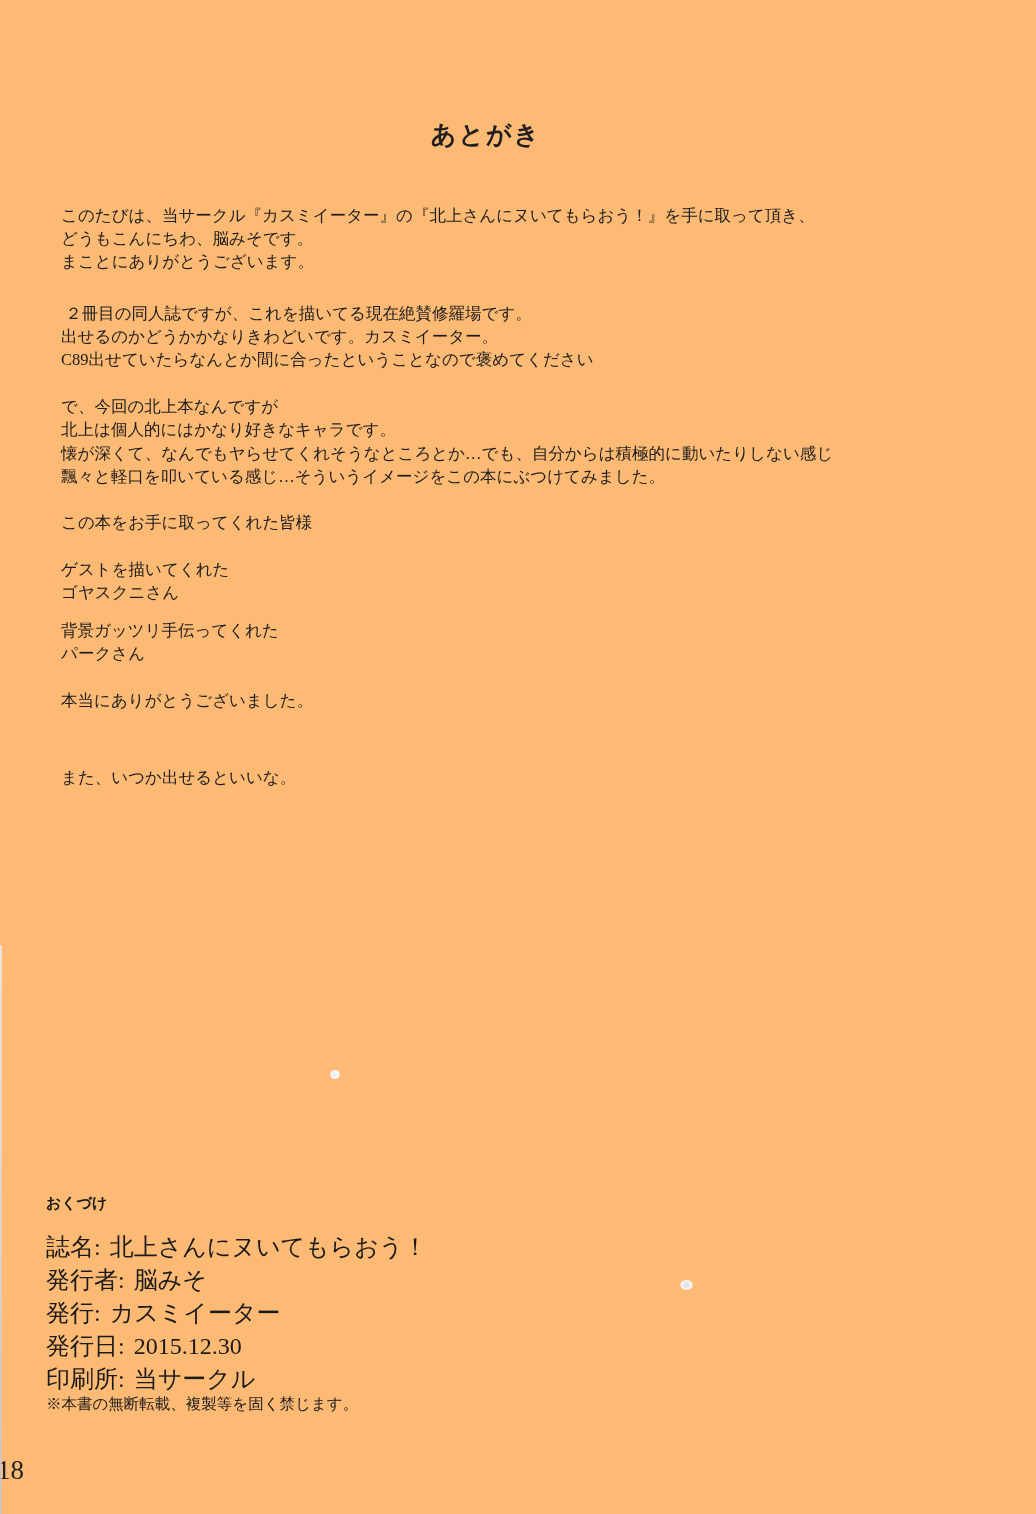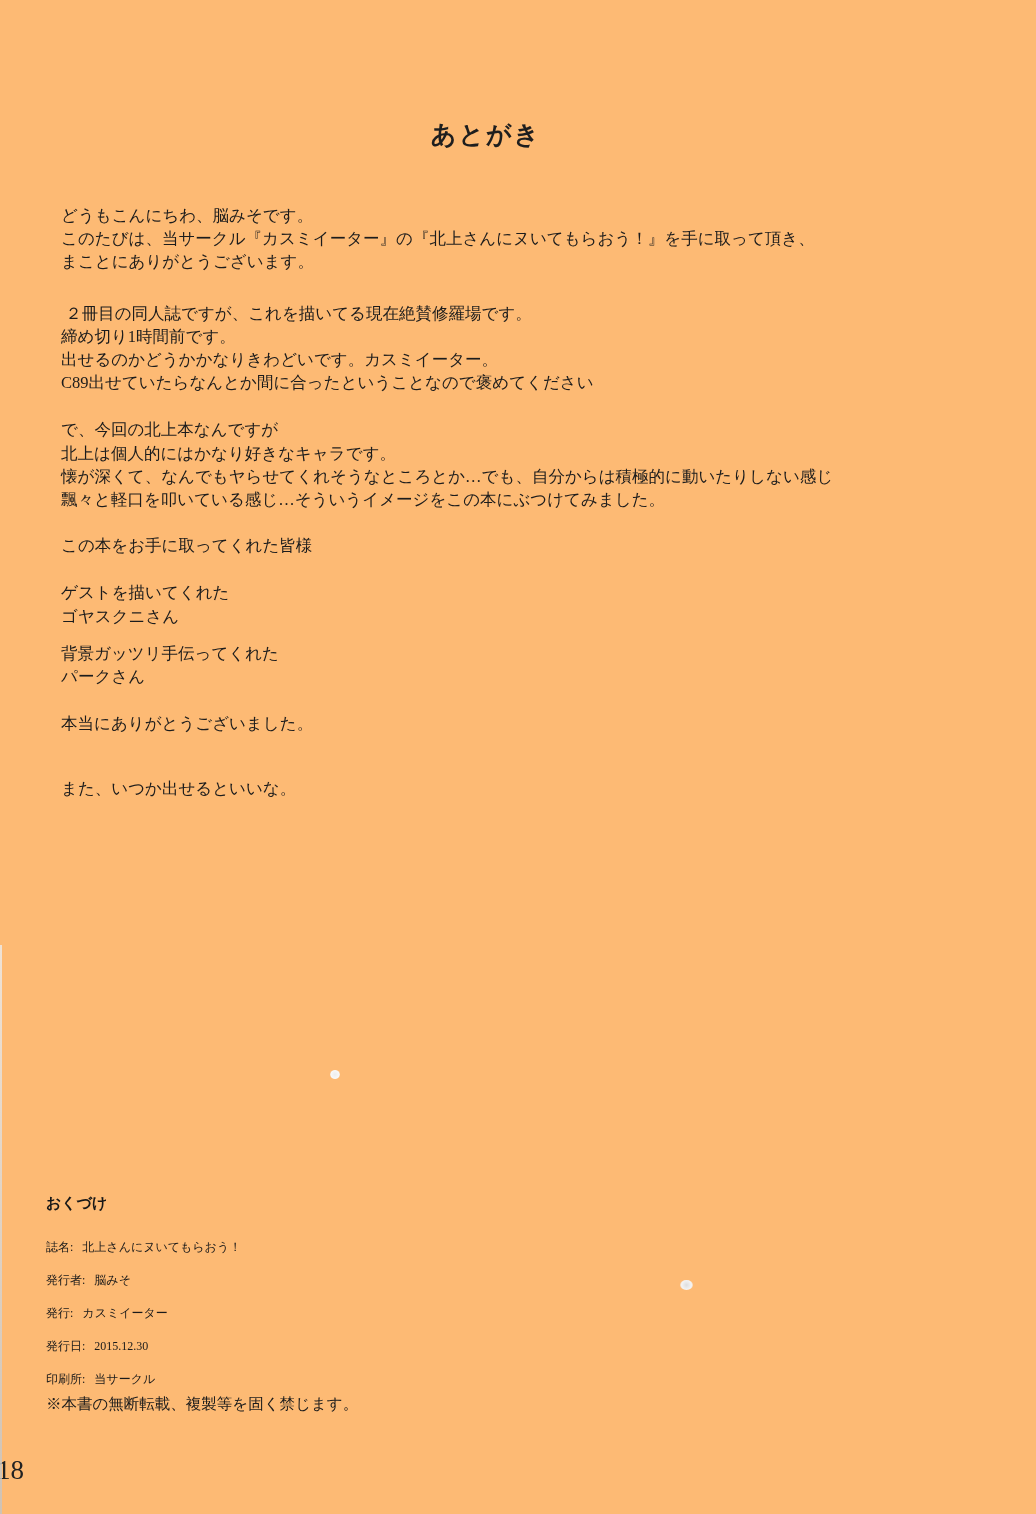--- a/index.html
+++ b/index.html
@@ -41,40 +41,40 @@
     line-height: 23.2px;
     color: #1c1c1c;
   }
   .para { margin: 0; }
   .para:nth-child(1) { margin-bottom: 28px; }
   .para:nth-child(2) { margin-bottom: 24px; }
   .para:nth-child(3) { margin-bottom: 23px; }
   .para:nth-child(4) { margin-bottom: 24px; }
   .para:nth-child(5) { margin-bottom: 14px; }
   .para:nth-child(6) { margin-bottom: 24px; }
-  .para:nth-child(7) { margin-bottom: 42px; }
+  .para:nth-child(7) { margin-bottom: 54px; }
   .line { white-space: pre-wrap; }
 
   
   .colophon {
     position: absolute;
     top: 1190px;
     left: 46px;
     width: 600px;
   }
   .colophon-heading {
     font-family: "Liberation Sans", "DejaVu Sans", sans-serif;
     font-weight: bold;
     font-size: 15px;
     line-height: 26px;
     margin: 0 0 15px 0;
     color: #171717;
   }
   .colophon-line {
-    font-size: 12px;
+    font-size: 24px;
     line-height: 33px;
     white-space: nowrap;
     color: #1a1a1a;
   }
   .colophon-line .clabel { margin-right: 9px; }
   .colophon-notice {
     margin-top: -3px;
     font-size: 15.5px;
     line-height: 22px;
     color: #1c1c1c;
@@ -116,27 +116,26 @@
 </style>
 </head>
 <body>
 
 <div class="page">
 
   <h1 class="title">あとがき</h1>
 
   <div class="body-text">
     <div class="para">
+      <div class="line">このたびは、当サークル『カスミイーター』の『北上さんにヌいてもらおう！』を手に取って頂き、</div>
       <div class="line">どうもこんにちわ、脳みそです。</div>
-      <div class="line">このたびは、当サークル『カスミイーター』の『北上さんにヌいてもらおう！』を手に取って頂き、</div>
       <div class="line">まことにありがとうございます。</div>
     </div>
     <div class="para">
       <div class="line"> ２冊目の同人誌ですが、これを描いてる現在絶賛修羅場です。</div>
-      <div class="line">締め切り1時間前です。</div>
       <div class="line">出せるのかどうかかなりきわどいです。カスミイーター。</div>
       <div class="line">C89出せていたらなんとか間に合ったということなので褒めてください</div>
     </div>
     <div class="para">
       <div class="line">で、今回の北上本なんですが</div>
       <div class="line">北上は個人的にはかなり好きなキャラです。</div>
       <div class="line">懐が深くて、なんでもヤらせてくれそうなところとか…でも、自分からは積極的に動いたりしない感じ</div>
       <div class="line">飄々と軽口を叩いている感じ…そういうイメージをこの本にぶつけてみました。</div>
     </div>
     <div class="para">

